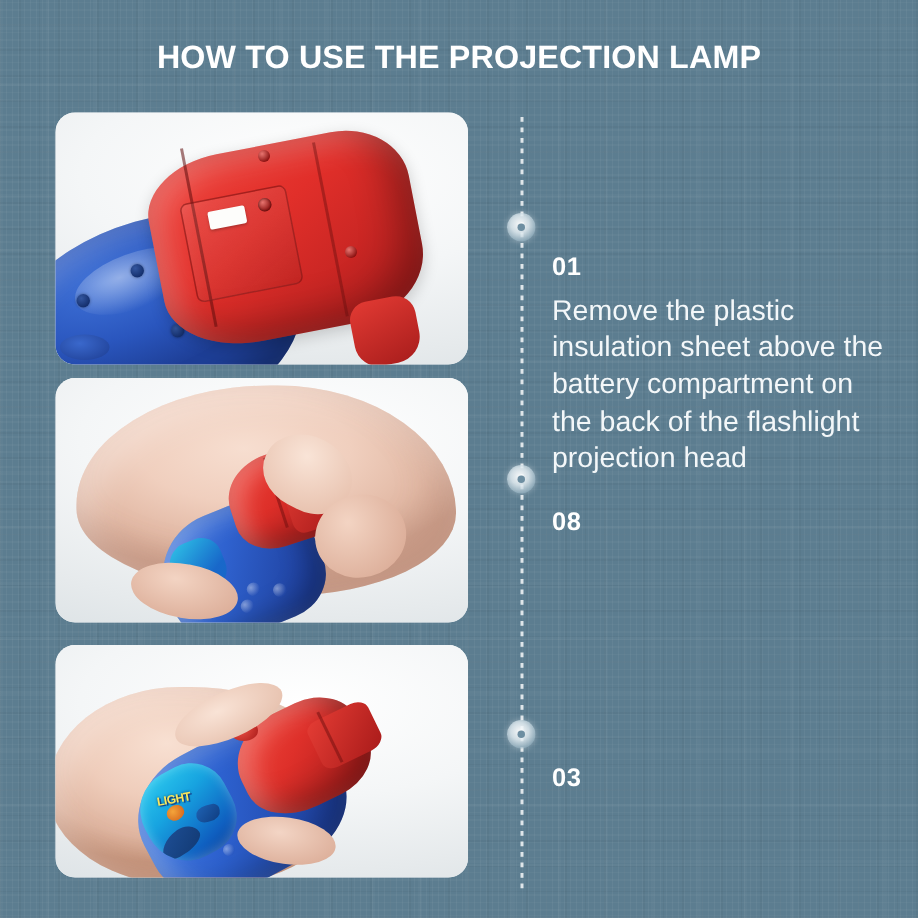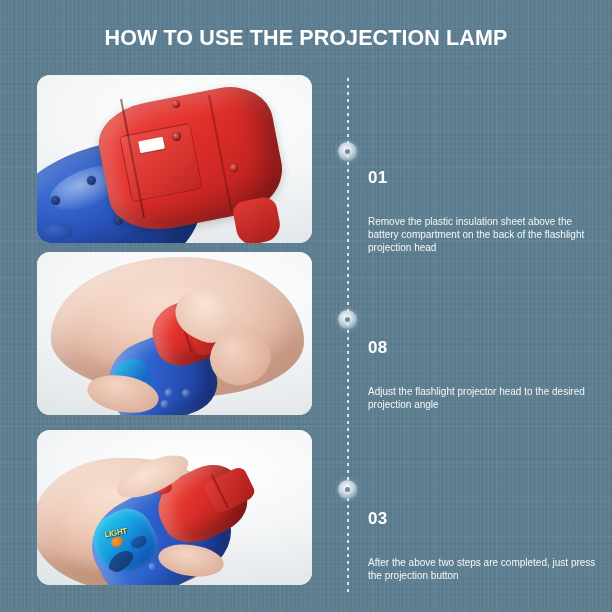--- a/index.html
+++ b/index.html
@@ -489,23 +489,23 @@
 
   .step-num {
     color: #ffffff;
     font-size: 17px;
     font-weight: bold;
     letter-spacing: 0.4px;
     line-height: 1.1;
     margin-top: 36px;
   }
   .step-desc {
-    margin-top: 27px;
+    margin-top: 8px;
     color: #f3f7f9;
-    font-size: 10px;
+    font-size: 19px;
     line-height: 1.30;
     font-weight: normal;
   }
 </style>
 </head>
 <body>
 
 <div id="page"></div>
 
 <div class="title">HOW TO USE THE PROJECTION LAMP</div>
@@ -583,19 +583,17 @@
 <div class="marker m1"></div>
 <div class="marker m2"></div>
 
 <div class="step s0">
   <div class="step-num">01</div>
   <div class="step-desc">Remove the plastic insulation sheet above the battery compartment on the back of the flashlight projection head</div>
 </div>
 
 <div class="step s1">
   <div class="step-num">08</div>
-  <div class="step-desc">Adjust the flashlight projector head to the desired projection angle</div>
 </div>
 
 <div class="step s2">
   <div class="step-num">03</div>
-  <div class="step-desc">After the above two steps are completed, just press the projection button</div>
 </div>
 
 </body></html>

